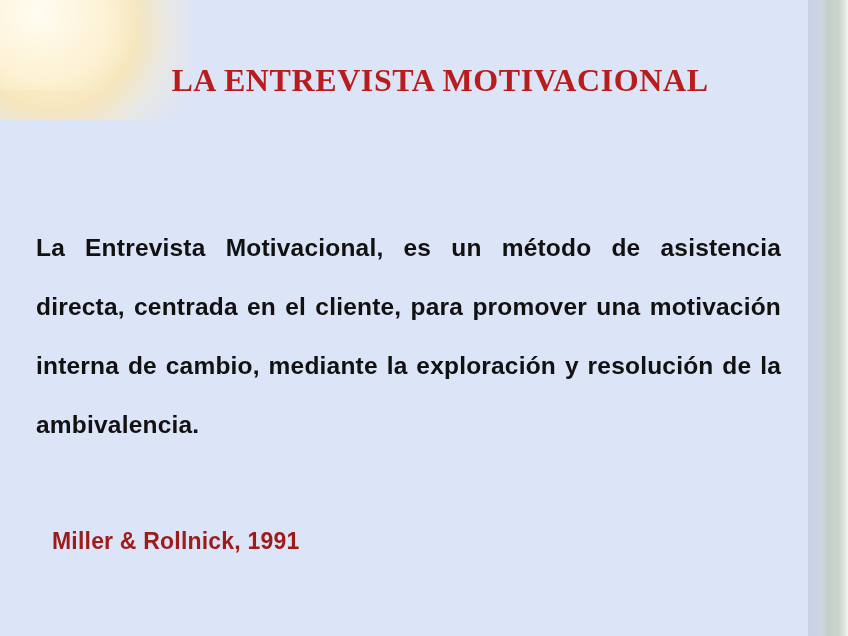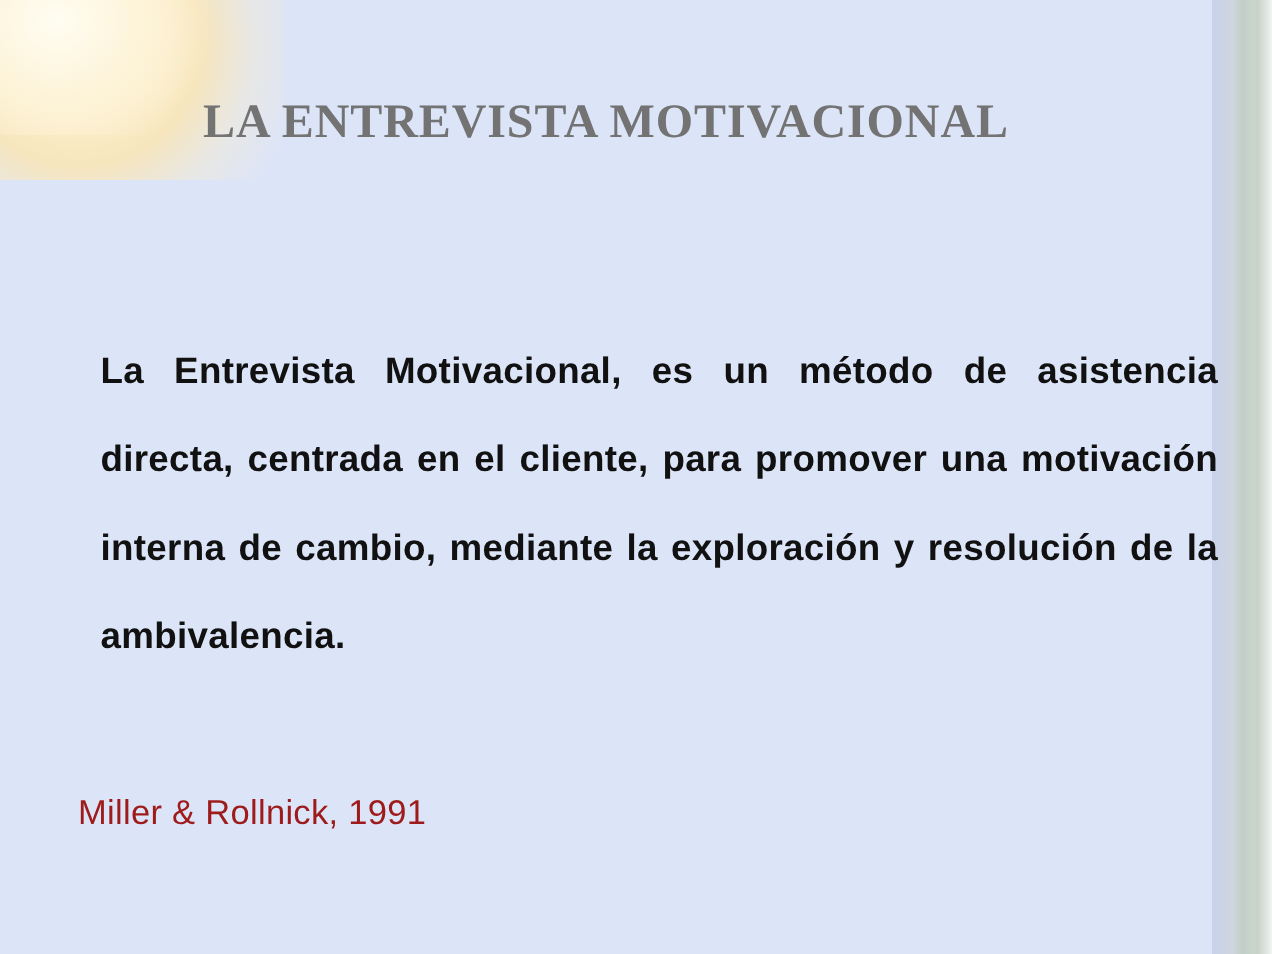--- a/index.html
+++ b/index.html
@@ -77,26 +77,27 @@
   .title {
     position: absolute;
     left: 0;
     top: 62px;
     width: 808px;
     text-align: center;
     font-family: "Liberation Serif", serif;
     font-size: 32px;
     font-weight: bold;
     letter-spacing: 0.6px;
-    color: #737373;
+    color: #b91c1c;
     white-space: nowrap;
+    padding-left: 36px;
   }
   .body-block {
     position: absolute;
-    left: 67px;
+    left: 36px;
     top: 218px;
     width: 745px;
   }
   .body-text {
     font-family: "Liberation Sans", sans-serif;
     font-size: 24.5px;
     font-weight: bold;
     color: #111111;
     text-align: justify;
     text-align-last: justify;
@@ -107,21 +108,21 @@
     display: block;
     text-align: center;
     text-align-last: left;
   }
   .attribution {
     position: absolute;
     left: 52px;
     top: 528px;
     font-family: "Liberation Sans", sans-serif;
     font-size: 23px;
-    font-weight: normal;
+    font-weight: bold;
     color: #9e1b1b;
     letter-spacing: 0.2px;
   }
 </style>
 </head>
 <body>
 
 <div class="slide">
 
   <div class="corner-glow"></div>

